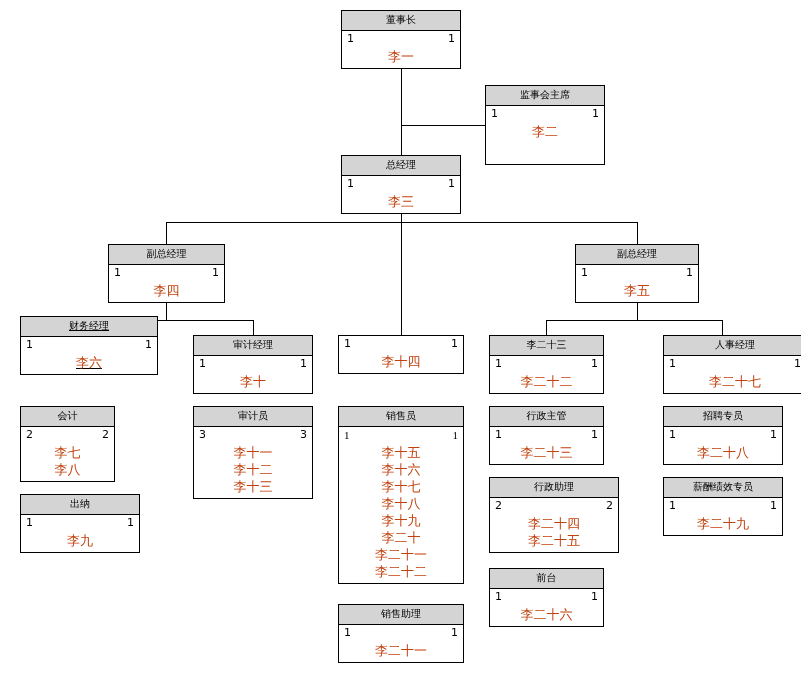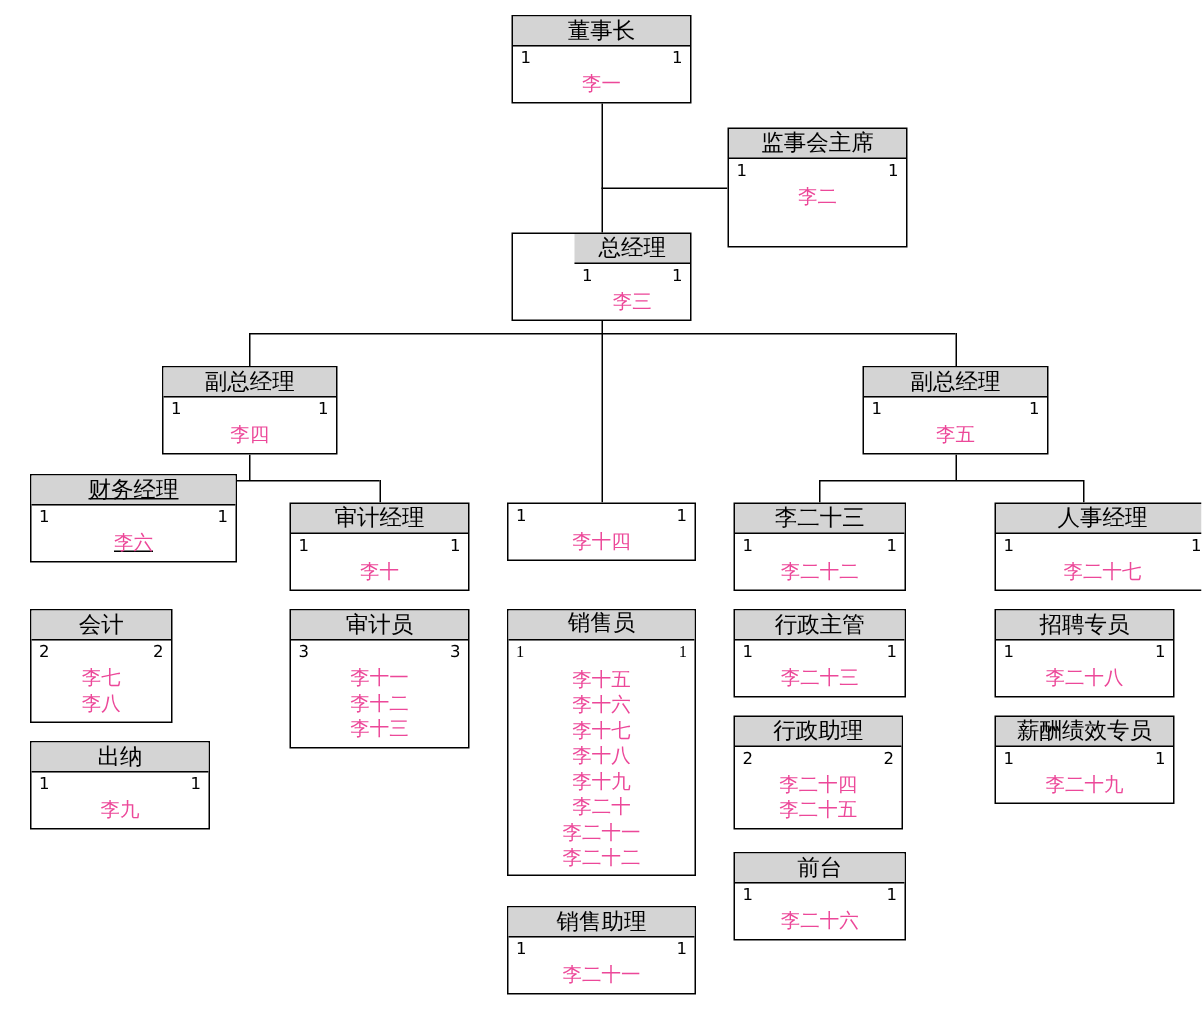--- a/index.html
+++ b/index.html
@@ -19,21 +19,21 @@
     position: absolute;
     box-sizing: border-box;
     border: 1px solid #000000;
     background: #ffffff;
     z-index: 2;
   }
   .node-header {
     background: #d4d4d4;
     border-bottom: 1px solid #000000;
     text-align: center;
-    font-size: 15px;
+    font-size: 10px;
     line-height: 18px;
     height: 19px;
     color: #000000;
     white-space: nowrap;
     overflow: hidden;
   }
   .node-header.small {
     font-size: 12px;
   }
   .node-body {
@@ -57,21 +57,21 @@
     right: 5px;
     top: 1px;
     font-size: 11px;
     line-height: 14px;
     color: #000000;
   }
   .names {
     text-align: center;
     font-size: 13px;
     line-height: 17px;
-    color: #ec4899;
+    color: #c2410c;
     padding-bottom: 3px;
   }
   .names .name-line {
     display: block;
     white-space: nowrap;
   }
   .conn {
     position: absolute;
     background: #000000;
     z-index: 1;
@@ -124,21 +124,21 @@
       <div class="count-row">
         <span class="count-left">1</span>
         <span class="count-right">1</span>
       </div>
       <div class="names" style="padding-bottom:24px;">
           <span class="name-line">李二</span>
         </div>
     </div>
   </div>
 
-  <div class="node" style="left:341px; top:155px; width:120px;padding-left:41px;">
+  <div class="node" style="left:341px; top:155px; width:120px;">
     <div class="node-header">总经理</div>
     <div class="node-body">
       <div class="count-row">
         <span class="count-left">1</span>
         <span class="count-right">1</span>
       </div>
       <div class="names">
           <span class="name-line">李三</span>
         </div>
     </div>
@@ -302,21 +302,21 @@
       <div class="count-row">
         <span class="count-left">1</span>
         <span class="count-right">1</span>
       </div>
       <div class="names">
           <span class="name-line">李二十三</span>
         </div>
     </div>
   </div>
 
-  <div class="node" style="left:489px; top:477px; width:113px;">
+  <div class="node" style="left:489px; top:477px; width:130px;">
     <div class="node-header">行政助理</div>
     <div class="node-body">
       <div class="count-row">
         <span class="count-left">2</span>
         <span class="count-right">2</span>
       </div>
       <div class="names">
           <span class="name-line">李二十四</span>
           <span class="name-line">李二十五</span>
         </div>

